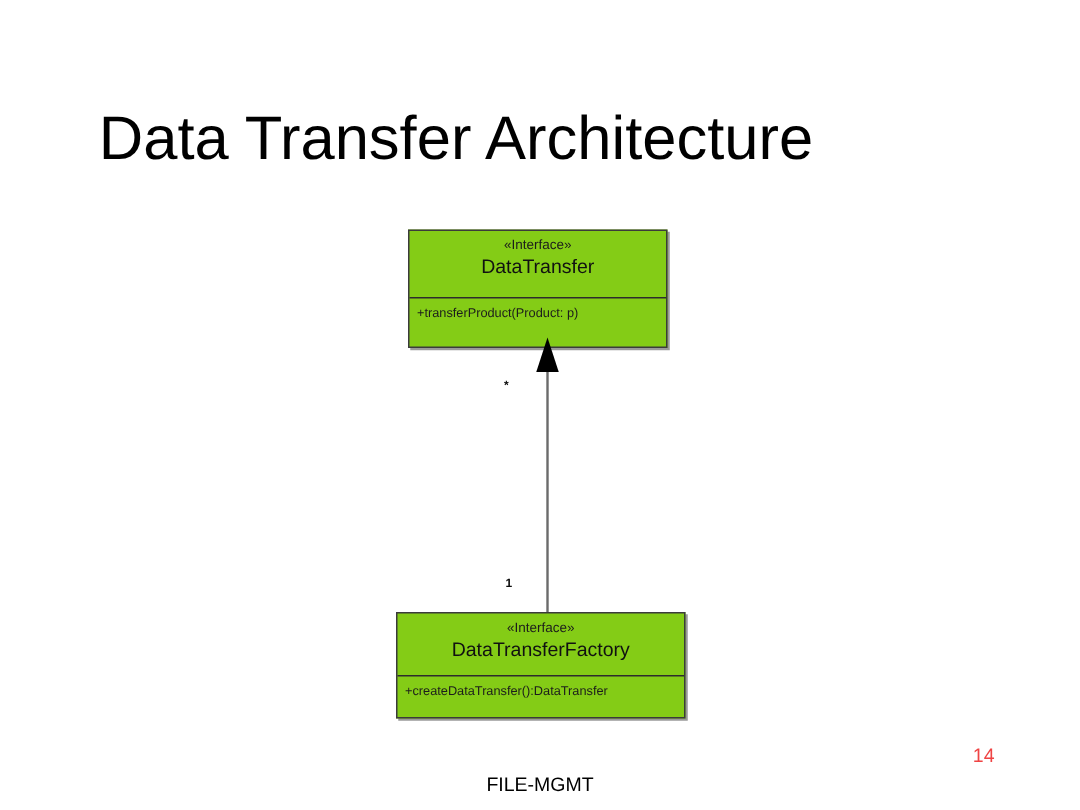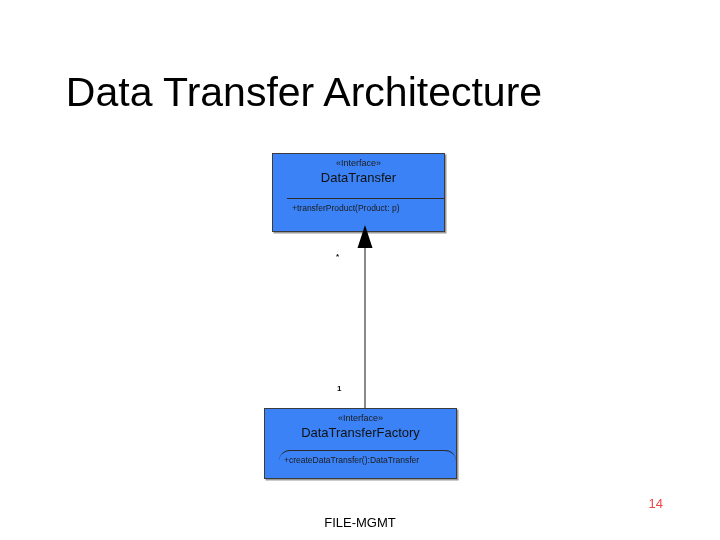--- a/index.html
+++ b/index.html
@@ -35,36 +35,35 @@
   #uml-diagram {
     position: absolute;
     left: 0;
     top: 0;
     width: 720px;
     height: 540px;
   }
 
   .uml-class {
     position: absolute;
-    background: #3b82f6;
+    background: #84cc16;
     border: 1px solid #3b3b3b;
     box-sizing: border-box;
     box-shadow: 1.5px 1.5px 0 0 #9a9a9a;
   }
 
   .uml-compartment-header {
     text-align: center;
     padding: 4px 4px 3px 4px;
     box-sizing: border-box;
   }
   .uml-compartment-ops {
     border-top: 1px solid #2c2c2c;
     padding: 4px 5px 4px 5px;
     box-sizing: border-box;
-    margin-left: 14px;
   }
 
   .uml-stereotype {
     display: block;
     font-size: 9px;
     line-height: 11px;
     color: #1c1c1c;
     white-space: nowrap;
   }
   .uml-name {
@@ -94,21 +93,21 @@
   #class-data-transfer .uml-compartment-ops { height: 34px; }
 
   
   #class-data-transfer-factory {
     left: 264px;
     top: 408px;
     width: 193px;
     height: 71px;
   }
   #class-data-transfer-factory .uml-compartment-header { height: 41px; }
-  #class-data-transfer-factory .uml-compartment-ops { height: 29px; border-radius: 11px; }
+  #class-data-transfer-factory .uml-compartment-ops { height: 29px; }
 
   
   #realization-connector {
     position: absolute;
     left: 320px;
     top: 224px;
     width: 110px;
     height: 190px;
     overflow: visible;
   }

